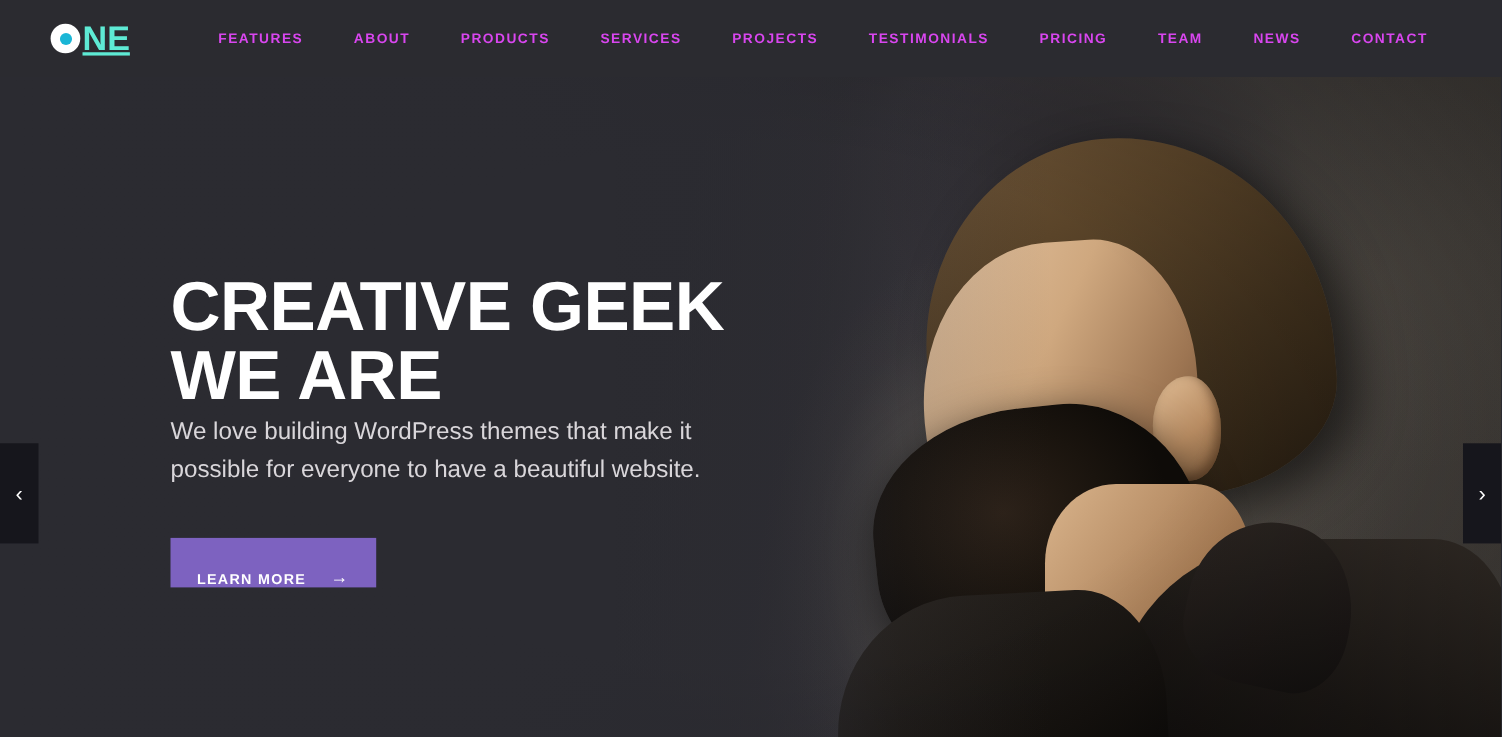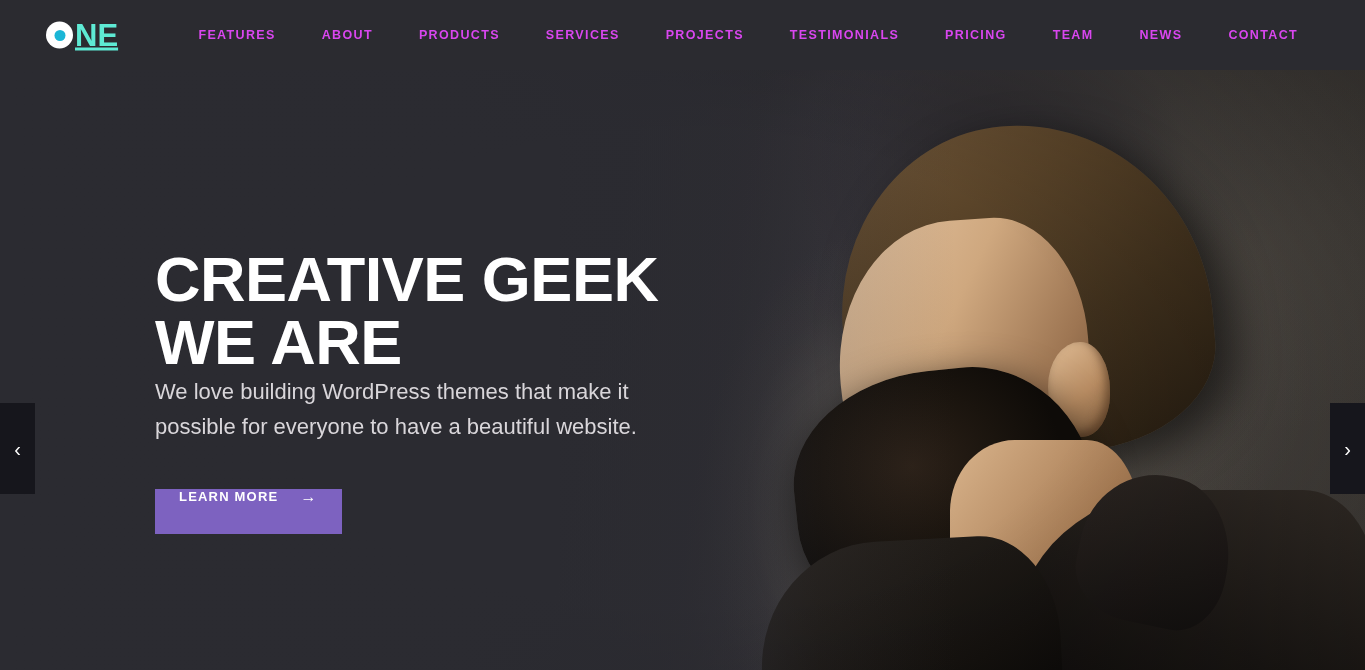--- a/index.html
+++ b/index.html
@@ -143,21 +143,21 @@
     letter-spacing:-0.5px; text-transform:uppercase;
     font-family:"Liberation Sans", sans-serif;
   }
   .hero-title span { display:block; }
   .hero-sub {
     max-width:520px;
     color:#d9d6da; font-size:22px; line-height:1.6;
     font-family:Liberation Sans, sans-serif;
   }
   .hero-cta {
-    display:inline-flex; align-items:flex-start; gap:22px;
+    display:inline-flex; align-items:flex-end; gap:22px;
     margin-top:45px; padding:0 24px; height:45px;
     background:#7d62c0; color:#ffffff; text-decoration:none;
     font-size:13px; font-weight:bold; letter-spacing:1.2px;
     text-transform:uppercase; border:0; cursor:pointer;
     font-family:"Liberation Sans", sans-serif;
   }
   .hero-cta .cta-arrow { font-size:16px; font-weight:normal; line-height:1; }
 
   
   .slider-arrow {

